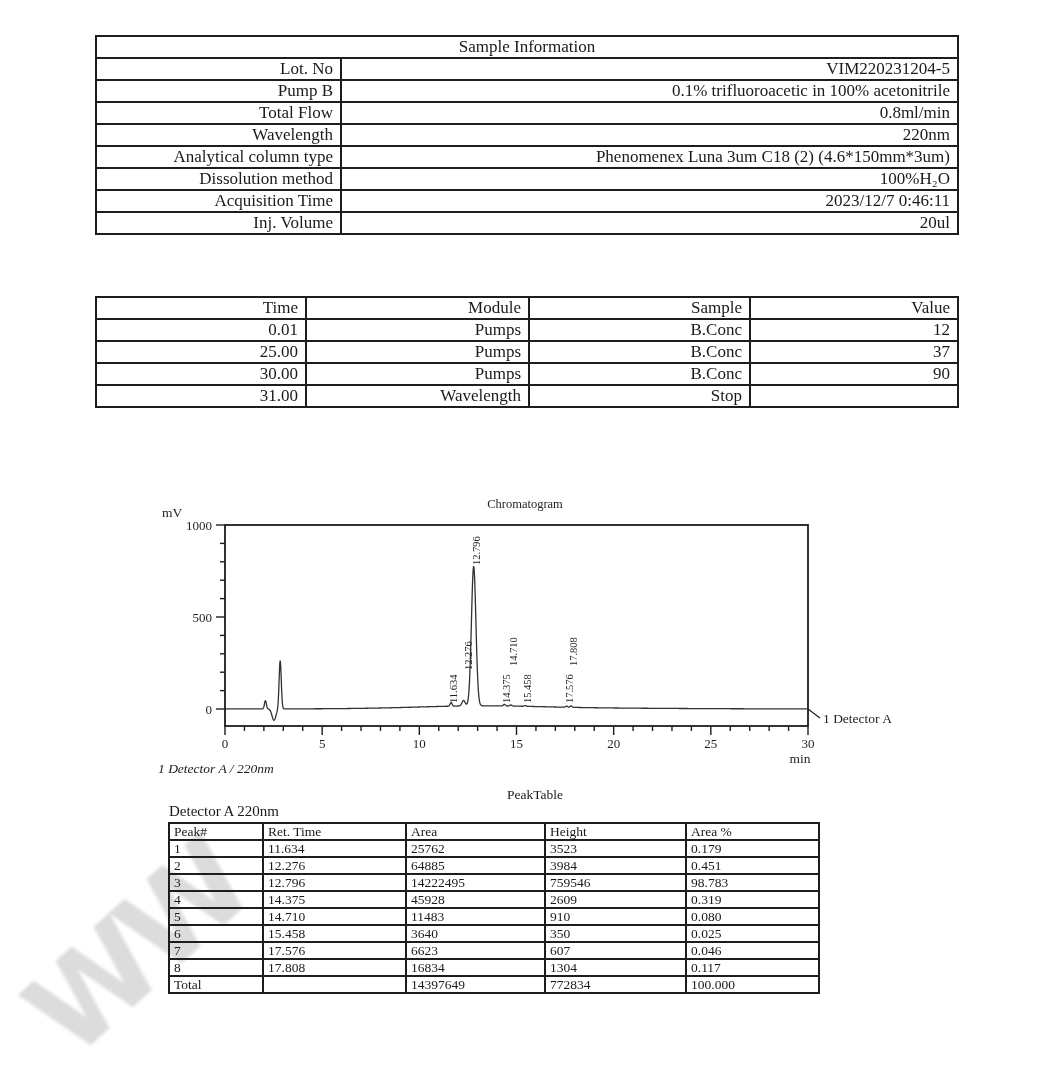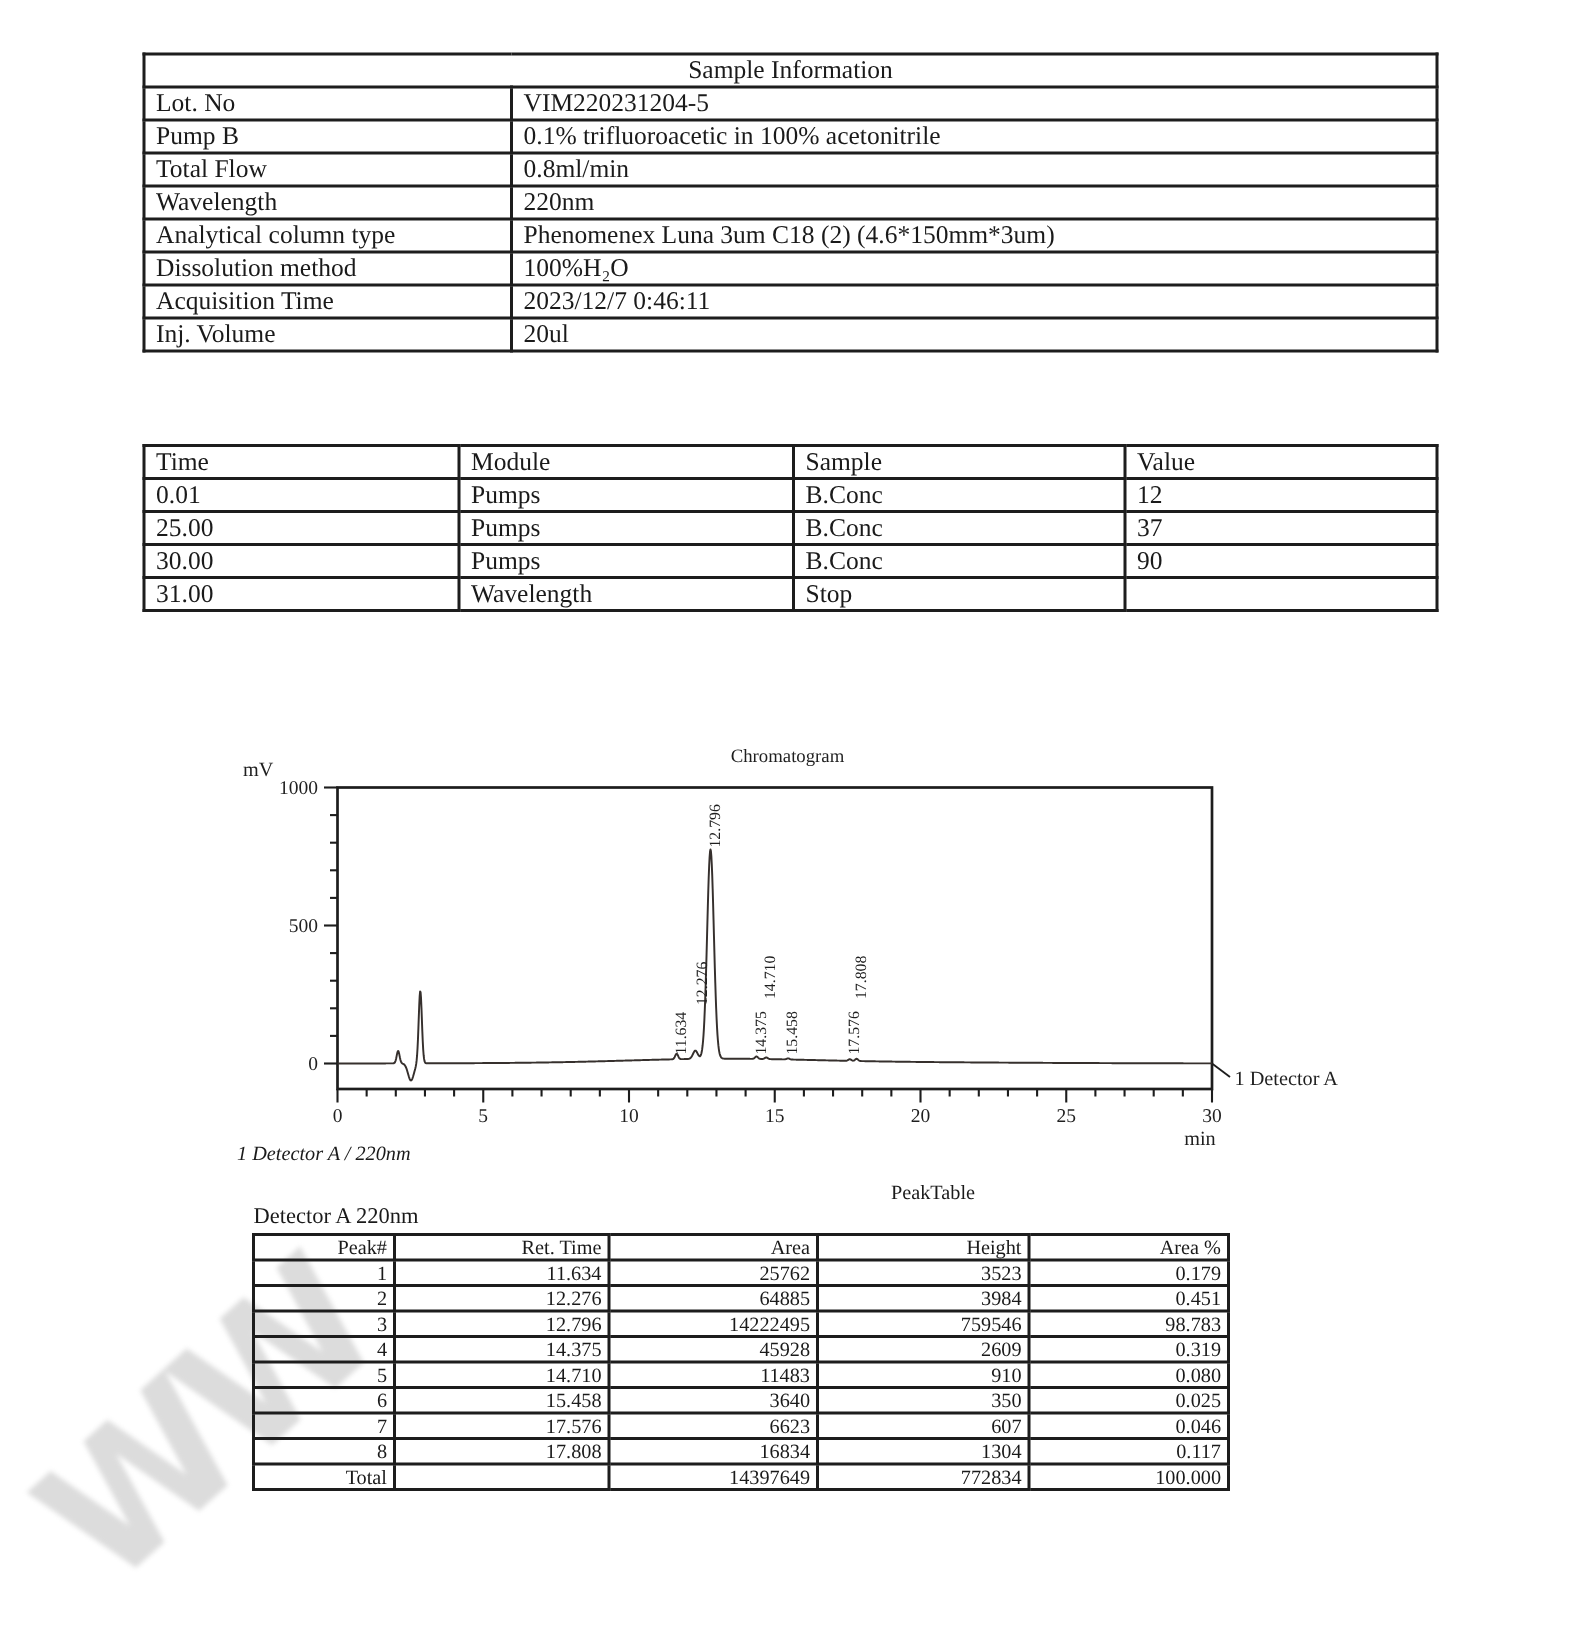--- a/index.html
+++ b/index.html
@@ -8,34 +8,34 @@
     width:1056px; height:1088px; background:#ffffff;
     font-family:"Liberation Serif","DejaVu Serif",serif;
     color:#1a1a1a; position:relative; overflow:hidden;
   }
   .page { position:absolute; inset:0; }
 
   table { border-collapse:collapse; position:absolute; table-layout:fixed; background:transparent; }
   .t1 { left:95px; top:35px; width:864px; }
   .t1 th, .t1 td, .t2 td {
     border:2px solid #1d1d1d; font-size:17px; font-weight:normal;
-    padding:0 7px; height:21px; line-height:20px; text-align:left;
+    padding:0 7px; height:21px; line-height:20px; text-align:right;
     white-space:nowrap; overflow:hidden;
   }
   .t1 th { text-align:center; height:22px; }
   .t2 { left:95px; top:296px; width:864px; }
   .t2 td { height:22px; }
   .t3 { left:168px; top:822px; width:650px; }
   .t3 th, .t3 td {
     border:2px solid #1d1d1d; font-size:13.5px; font-weight:normal;
-    padding:0 4px; height:16.5px; line-height:15px; text-align:right; white-space:nowrap;
+    padding:0 4px; height:16.5px; line-height:15px; text-align:left; white-space:nowrap;
   }
 
   .chart-caption   { position:absolute; left:158px; top:761px; font-size:13.5px;font-style:italic; }
-  .peaktable-title { position:absolute; left:420px; top:787px; width:230px; text-align:right; font-size:13.5px; }
+  .peaktable-title { position:absolute; left:420px; top:787px; width:230px; text-align:center; font-size:13.5px; }
   .detector-label  { position:absolute; left:169px; top:803px; font-size:15px; }
 
   #chromatogram-svg { position:absolute; left:150px; top:488px; overflow:visible; }
   #chromatogram-svg text { font-family:"Liberation Serif","DejaVu Serif",serif; fill:#1f1f1f; }
 
   .watermark {
     position:absolute; left:14px; top:880px; font-size:118px; font-weight:bold;
     color:#9a9a9a; opacity:0.34; transform:rotate(-42deg); letter-spacing:-8px;
     filter:blur(1.6px); font-family:"DejaVu Sans",sans-serif; pointer-events:none;
   }

